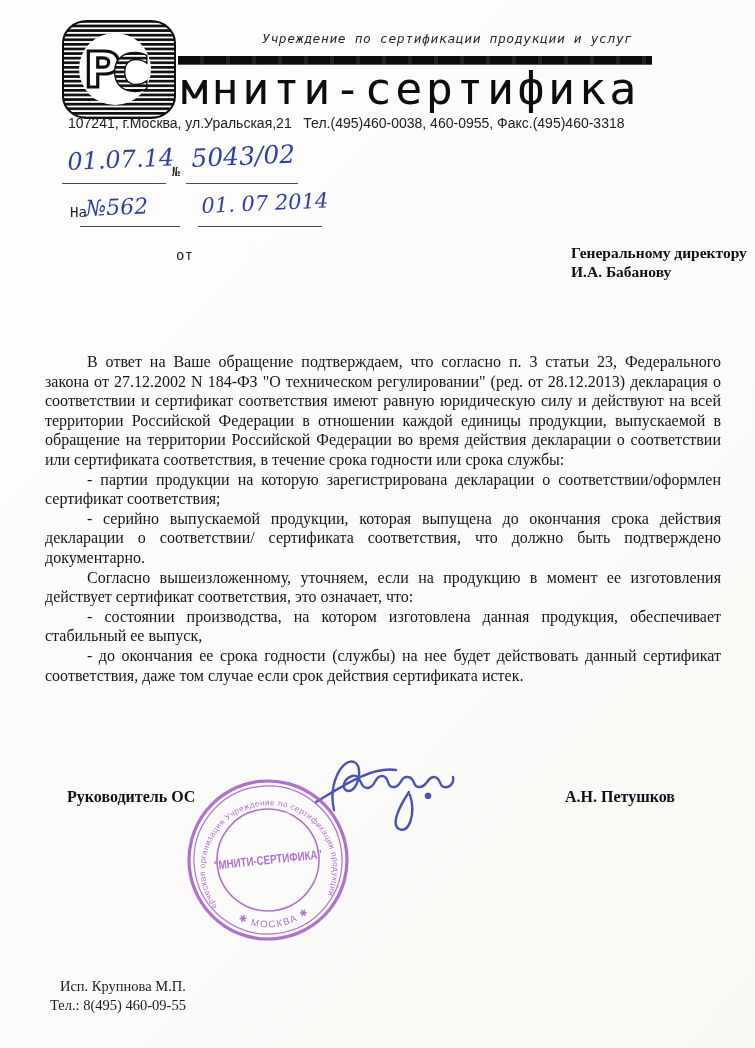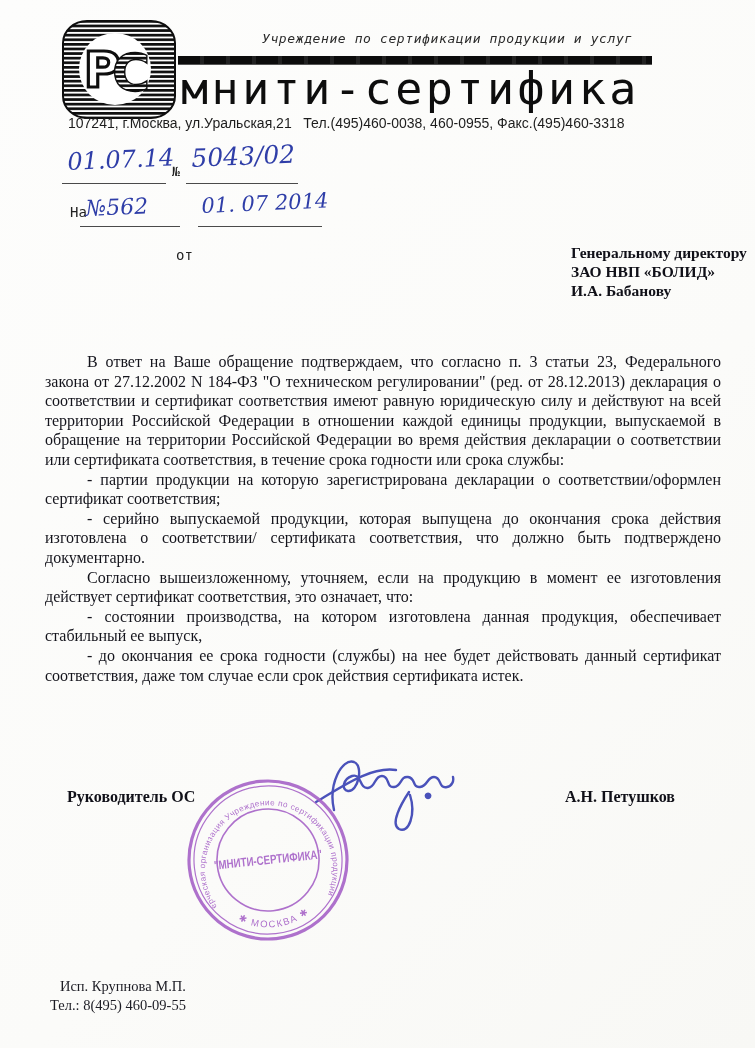--- a/index.html
+++ b/index.html
@@ -122,28 +122,27 @@
 
   <div class="ref-label lbl-na">На</div>
   <div class="hw hw-innum">№562</div>
   <div class="ref-line line-3"></div>
   <div class="ref-label lbl-ot">от</div>
   <div class="hw hw-indate">01. 07 2014</div>
   <div class="ref-line line-4"></div>
 
   <div class="recipient">
     <div>Генеральному директору</div>
-    <div>ЗАО НВП «БОЛИД»</div>
     <div>И.А. Бабанову</div>
   </div>
 
   <div class="letter-body">
     <p>В ответ на Ваше обращение подтверждаем, что согласно п. 3 статьи 23, Федерального закона от 27.12.2002 N 184-ФЗ "О техническом регулировании" (ред. от 28.12.2013) декларация о соответствии и сертификат соответствия имеют равную юридическую силу и действуют на всей территории Российской Федерации в отношении каждой единицы продукции, выпускаемой в обращение на территории Российской Федерации во время действия декларации о соответствии или сертификата соответствия, в течение срока годности или срока службы:</p>
     <p>- партии продукции на которую зарегистрирована декларации о соответствии/оформлен сертификат соответствия;</p>
-    <p>- серийно выпускаемой продукции, которая выпущена до окончания срока действия изготовлена о соответствии/ сертификата соответствия, что должно быть подтверждено документарно.</p>
+    <p>- серийно выпускаемой продукции, которая выпущена до окончания срока действия декларации о соответствии/ сертификата соответствия, что должно быть подтверждено документарно.</p>
     <p>Согласно вышеизложенному, уточняем, если на продукцию в момент ее изготовления действует сертификат соответствия, это означает, что:</p>
     <p>- состоянии производства, на котором изготовлена данная продукция, обеспечивает стабильный ее выпуск,</p>
     <p>- до окончания ее срока годности (службы) на нее будет действовать данный сертификат соответствия, даже  том случае если срок действия сертификата истек.</p>
   </div>
 
   <div class="sig-left">Руководитель ОС</div>
   <div class="sig-right">А.Н. Петушков</div>
 
   <svg class="signature-svg" width="150" height="95" viewBox="0 0 150 95">
     <g fill="none" stroke="#3c44b5" stroke-width="2.4" stroke-linecap="round" opacity="0.92">

